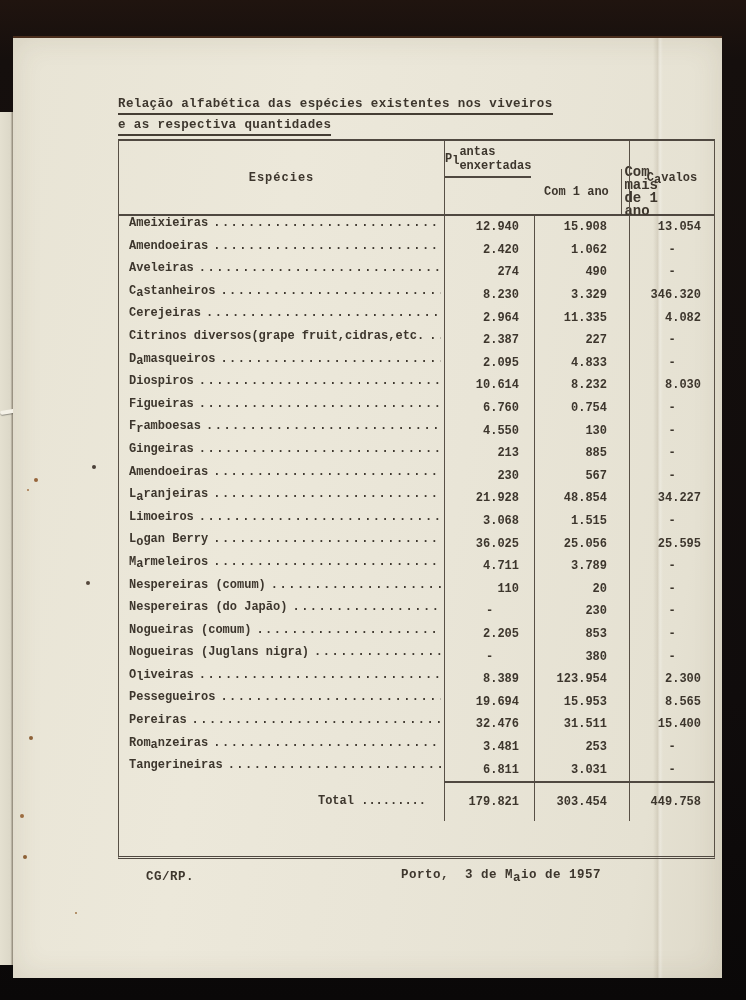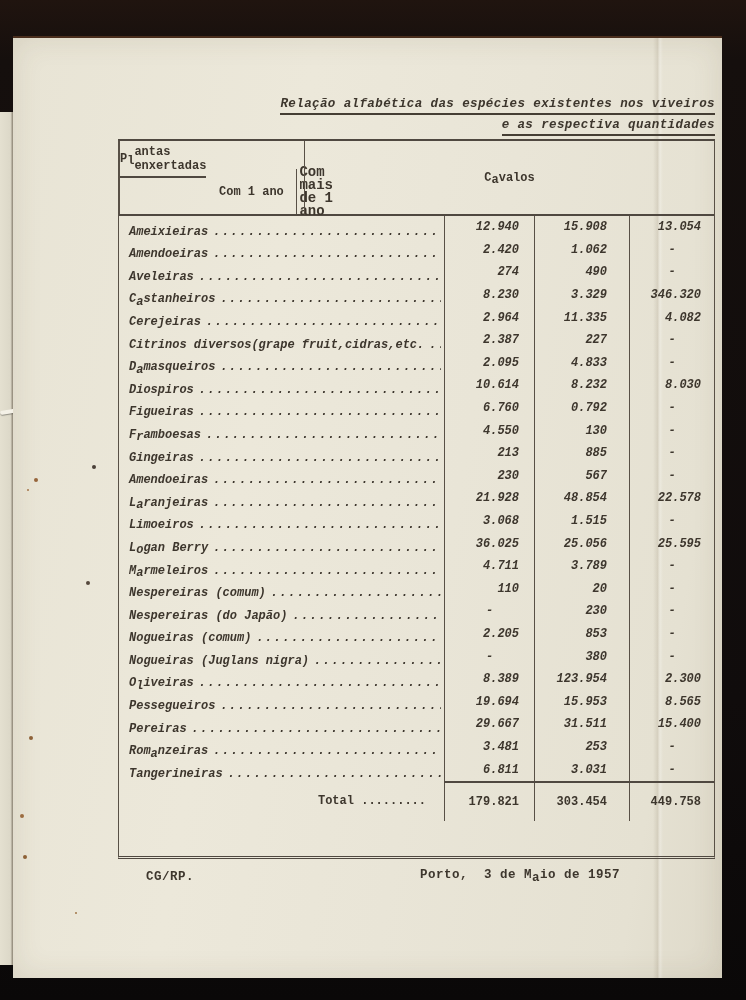--- a/index.html
+++ b/index.html
@@ -33,59 +33,59 @@
   .crease {
     position:absolute; top:0; left:640px; width:10px; height:100%;
     background:linear-gradient(90deg,rgba(0,0,0,0) 0%,rgba(80,60,30,.10) 45%,rgba(255,255,255,.25) 70%,rgba(0,0,0,0) 100%);
   }
   .specks { position:absolute; left:0; top:0; width:2px; height:2px; background:transparent;
     box-shadow: 80px 428px 0 1px #4a4038, 74px 544px 0 1px #55483c,
       22px 441px 0 1px #96653b, 14px 451px 0 0 #a5744a, 17px 699px 0 1px #8d6138,
       8px 777px 0 1px #9c6c40, 11px 818px 0 1px #8d6036, 62px 874px 0 0 #a07647;
     border-radius:50%;
   }
-  .title-block { position:absolute; left:105px; top:56px; width:597px; text-align:right;font-style:italic; }
+  .title-block { position:absolute; left:105px; top:56px; width:597px; text-align:left; }
   .title-line {
     display:inline-block; font-size:12.5px; font-weight:bold; letter-spacing:.4px;
     border-bottom:2px solid #453e34; padding-bottom:1px; line-height:15px;
   }
   .doc-table {
     position:absolute; left:105px; top:101px; width:597px; height:720px;
     border-left:1px solid #585046; border-right:1px solid #585046;
     border-top:2px solid #4f4840; border-bottom:3px double #4f4840;
     font-size:12px; font-weight:bold;
   }
   .thead { display:flex; height:75px; border-bottom:2px solid #4f4840; }
   .h-species { width:325px; display:flex; align-items:center; justify-content:center; letter-spacing:1px; }
   .h-group-wrap { width:185px; border-left:1px solid #585046; display:flex; flex-direction:row; }
   .h-group { height:37px; display:flex; align-items:center; justify-content:center; border-bottom:2px solid #4f4840; }
   .h-subs { flex:1; display:flex;margin-top:28px; }
   .h-sub1 { width:90px; display:flex; align-items:center; justify-content:center; }
   .h-sub2 { flex:1; border-left:1px solid #585046; display:flex; align-items:center; justify-content:center;
     text-align:left; font-size:14px; line-height:13px; padding:0 2px; }
   .h-cavalos { flex:1; border-left:1px solid #585046; display:flex; align-items:center; justify-content:center; }
   .tbody { display:flex; flex-direction:column; height:565px; }
-  .trow { flex:1; display:flex; align-items:flex-end;font-style:italic; }
+  .trow { flex:1; display:flex; align-items:flex-start; }
   .cell-name { width:325px; padding-left:10px; display:flex; align-items:baseline; overflow:hidden; white-space:nowrap; }
   .cell-name .nm { white-space:pre; }
   .cell-name .leader { flex:1; overflow:hidden; white-space:nowrap; margin:0 3px 0 5px; letter-spacing:1.5px; }
   .num { align-self:stretch; display:flex; align-items:center; justify-content:flex-end; border-left:1px solid #585046; }
   .c1 { width:90px; padding-right:15px; }
   .c2 { width:95px; padding-right:22px; }
   .c3 { flex:1; padding-right:13px; }
   .num.dash { justify-content:center; padding-right:0; }
   .totals-row { display:flex; height:40px; }
   .t-label { width:325px; display:flex; align-items:center; justify-content:flex-end; padding-right:18px; white-space:pre; }
   .t-nums { flex:1; display:flex; border-top:2px solid #4f4840; align-self:stretch; }
   .grand-row { display:flex; height:40px; border-top:3px double #4f4840; }
   .grand-row .t-label { padding-right:12px; letter-spacing:.5px; }
   .grand-row .t-nums { border-top:none; }
   .dp { position:relative; top:2.5px; }
   .footer-left { position:absolute; left:133px; top:832px; font-size:12.5px; font-weight:bold; letter-spacing:.5px;font-family:Liberation Mono, monospace; }
-  .footer-date { position:absolute; left:407px; top:830px; font-size:12.5px; font-weight:bold; letter-spacing:.5px; white-space:pre; }
+  .footer-date { position:absolute; left:388px; top:830px; font-size:12.5px; font-weight:bold; letter-spacing:.5px; white-space:pre; }
 </style>
 </head>
 <body>
 
 <div class="second-sheet"></div>
 <div class="stitch">
   <span class="thread"></span>
   <span class="hole"></span>
 </div>
 
@@ -93,20 +93,21 @@
   <div class="crease"></div>
   <div class="specks"></div>
 
   <div class="title-block">
     <div><span class="title-line">Relação alfabética das espécies existentes nos viveiros</span></div>
     <div><span class="title-line">e as respectiva quantidades</span></div>
   </div>
 
   <div class="doc-table">
     <div class="thead">
+      <div class="h-species">Espécies</div>
       <div class="h-group-wrap">
         <div class="h-group">P<span class="dp">l</span>antas enxertadas</div>
         <div class="h-subs">
           <div class="h-sub1">Com 1 ano</div>
           <div class="h-sub2">Com mais de 1 ano</div>
         </div>
       </div>
       <div class="h-cavalos">C<span class="dp">a</span>valos</div>
     </div>
 
@@ -190,21 +191,21 @@
     <div class="num c2">8.232</div>
     <div class="num c3">8.030</div>
   </div>
 
   <div class="trow">
     <div class="cell-name">
       <span class="nm">Figueiras</span>
       <span class="leader">............................................................</span>
     </div>
     <div class="num c1">6.760</div>
-    <div class="num c2">0.792</div>
+    <div class="num c2">0.754</div>
     <div class="num c3 dash">-</div>
   </div>
 
   <div class="trow">
     <div class="cell-name">
       <span class="nm">F<span class="dp">r</span>amboesas</span>
       <span class="leader">............................................................</span>
     </div>
     <div class="num c1">4.550</div>
     <div class="num c2">130</div>
@@ -231,21 +232,21 @@
     <div class="num c3 dash">-</div>
   </div>
 
   <div class="trow">
     <div class="cell-name">
       <span class="nm">L<span class="dp">a</span>ranjeiras</span>
       <span class="leader">............................................................</span>
     </div>
     <div class="num c1">21.928</div>
     <div class="num c2">48.854</div>
-    <div class="num c3">22.578</div>
+    <div class="num c3">34.227</div>
   </div>
 
   <div class="trow">
     <div class="cell-name">
       <span class="nm">Limoeiros</span>
       <span class="leader">............................................................</span>
     </div>
     <div class="num c1">3.068</div>
     <div class="num c2">1.515</div>
     <div class="num c3 dash">-</div>
@@ -329,21 +330,21 @@
     <div class="num c1">19.694</div>
     <div class="num c2">15.953</div>
     <div class="num c3">8.565</div>
   </div>
 
   <div class="trow">
     <div class="cell-name">
       <span class="nm">Pereiras</span>
       <span class="leader">............................................................</span>
     </div>
-    <div class="num c1">29.667</div>
+    <div class="num c1">32.476</div>
     <div class="num c2">31.511</div>
     <div class="num c3">15.400</div>
   </div>
 
   <div class="trow">
     <div class="cell-name">
       <span class="nm">Rom<span class="dp">a</span>nzeiras</span>
       <span class="leader">............................................................</span>
     </div>
     <div class="num c1">3.481</div>

